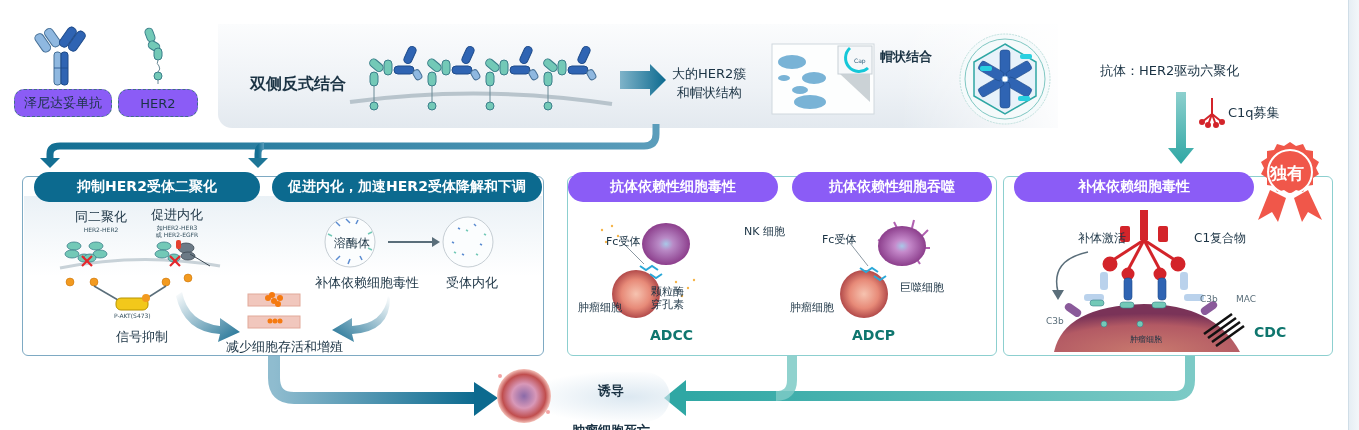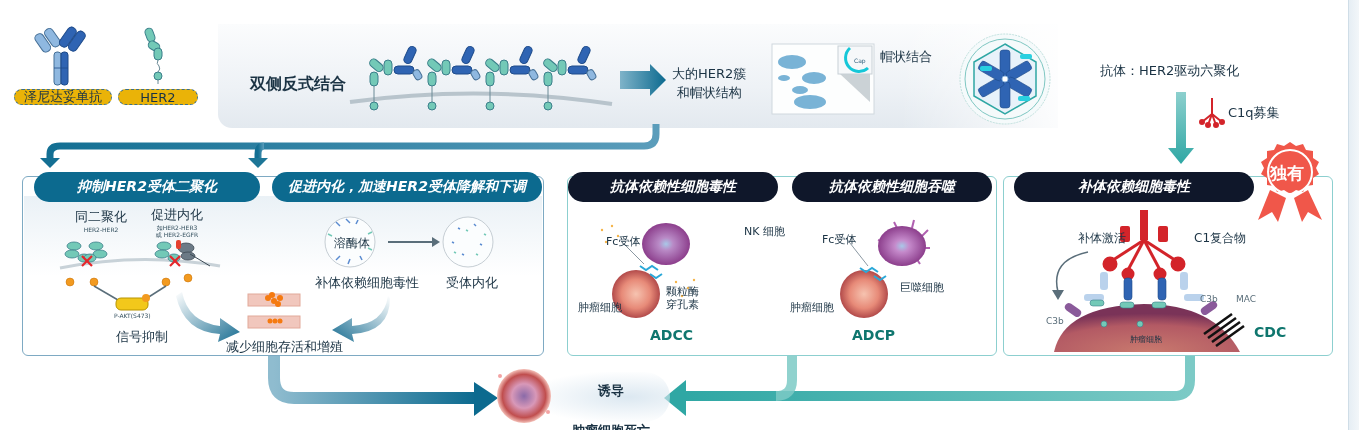--- a/index.html
+++ b/index.html
@@ -3,32 +3,32 @@
 <meta charset="utf-8">
 <style>
   * { box-sizing: border-box; margin: 0; padding: 0; }
   html, body { width: 1359px; height: 430px; overflow: hidden; background: #ffffff; }
   body { font-family: "DejaVu Sans", "Liberation Sans", sans-serif; position: relative; color: #1d2d3a; }
   .abs { position: absolute; }
   .right-strip { left: 1348px; top: 0; width: 11px; height: 430px; background: linear-gradient(90deg,#e6eef4,#f2f6f9); border-left: 1px solid #cfdde7; }
   .top-band { left: 218px; top: 24px; width: 840px; height: 104px; border-radius: 0 0 0 14px;
     background: linear-gradient(180deg,#fbfcfd 0%,#eef2f6 60%,#e3e9ef 100%); }
   .top-band-fade { left: 900px; top: 24px; width: 180px; height: 104px; background: linear-gradient(90deg, rgba(255,255,255,0), #ffffff); }
-  .legend-label { height: 16px; border: 1.5px dashed #3f6f86; border-radius: 10px; font-size: 13px; color: #1a3346;
-    display: flex; align-items: center; justify-content: center; background: #eab308; }
+  .legend-label { height: 28px; border: 1.5px dashed #3f6f86; border-radius: 10px; font-size: 13px; color: #1a3346;
+    display: flex; align-items: center; justify-content: center; background: #8b5cf6; }
   .title-main { font-size: 16px; font-weight: bold; color: #1b3344; }
   .txt { font-size: 13px; color: #1b3344; white-space: nowrap; }
   .txt-sm { font-size: 11px; color: #1b3344; white-space: nowrap; }
   .tiny { font-size: 6px; color: #34505f; white-space: nowrap; line-height: 7px; text-align: center; }
   .panel { border: 1.5px solid; border-radius: 6px; background: #fff; }
   .panel-blue { border-color: #7eaac3; }
   .panel-teal { border-color: #8ccfcf; }
-  .pill { height: 30px; border-radius: 15px; color: #fff; font-size: 14px; font-weight: bold; display:flex; align-items:center; justify-content:center; white-space: nowrap; font-style: italic; }
+  .pill { height: 30px; border-radius: 15px; color: #fff; font-size: 14px; font-weight: bold; display:flex; align-items:center; justify-content:center; white-space: nowrap; }
   .pill-blue { background: #0c6a8f; }
-  .pill-teal { background: #0f172a; }
+  .pill-teal { background: #8b5cf6; }
   .panel-shade { background: linear-gradient(180deg,#eaf1f6 0%, rgba(255,255,255,0) 100%); }
   .bold-label { font-size: 14px; font-weight: bold; color: #0f766e; }
   svg { overflow: visible; }
 </style>
 </head>
 <body>
 
 <div class="abs right-strip"></div>
 <div class="abs top-band"></div>
 <div class="abs top-band-fade"></div>
@@ -93,21 +93,21 @@
     <ellipse cx="22" cy="20" rx="14" ry="7"></ellipse>
     <ellipse cx="44" cy="36" rx="12" ry="6"></ellipse>
     <ellipse cx="14" cy="36" rx="6" ry="3"></ellipse>
     <ellipse cx="30" cy="48" rx="8" ry="4"></ellipse>
     <ellipse cx="40" cy="60" rx="16" ry="7"></ellipse>
   </g>
   <rect x="68" y="4" width="34" height="28" fill="#f6f8fa" stroke="#c8d0d6"></rect>
   <path d="M80 6 A12 12 0 1 0 98 26" stroke="#15c7d8" stroke-width="3" fill="none"></path>
   <text x="84" y="21" font-size="6" fill="#2b5d7a" font-family="DejaVu Sans, sans-serif">Cap</text>
 </svg>
-<div class="abs txt" style="left:880px;top:48px;">帽状结合</div>
+<div class="abs txt" style="left:880px;top:48px;font-weight:bold;">帽状结合</div>
 
 <svg class="abs" style="left:958px;top:32px;width:94px;height:94px;">
   <circle cx="47" cy="47" r="45" fill="#f5fafb" stroke="#bfe0dd" stroke-dasharray="2 1"></circle>
   <circle cx="47" cy="47" r="40" fill="none" stroke="#7fc7c2"></circle>
   <polygon points="47,12 78,30 78,64 47,82 16,64 16,30" fill="#e8f2fa" stroke="#2fa7a4" stroke-width="1.5"></polygon>
   <g stroke="#1e4b8a" stroke-width="0.6">
     <rect x="42" y="18" width="10" height="26" rx="3" fill="#2f64b3"></rect>
     <rect x="42" y="18" width="10" height="26" rx="3" fill="#2f64b3" transform="rotate(60 47 47)"></rect>
     <rect x="42" y="18" width="10" height="26" rx="3" fill="#2f64b3" transform="rotate(120 47 47)"></rect>
     <rect x="42" y="18" width="10" height="26" rx="3" fill="#2f64b3" transform="rotate(180 47 47)"></rect>
@@ -320,21 +320,21 @@
   <ellipse cx="70" cy="22" rx="24" ry="21" fill="url(#gnk)"></ellipse>
   <circle cx="40" cy="72" r="24" fill="url(#gtum)"></circle>
   <g stroke="#2aa8d8" stroke-width="2" fill="none">
       <path d="M44 44 l6 4 l6 -4 l6 4"></path>
       <path d="M54 52 l6 4 l6 -4"></path>
     </g>
   <line x1="28" y1="22" x2="48" y2="42" stroke="#8b98a2"></line>
 </svg>
 <div class="abs txt-sm" style="left:606px;top:234px;">Fc受体</div>
 <div class="abs txt-sm" style="left:705px;top:224px;margin-left:39px;">NK 细胞</div>
-<div class="abs" style="left:666px;top:285px;line-height:13px;font-family:Liberation Serif, serif;">
+<div class="abs" style="left:651px;top:285px;line-height:13px;font-family:Liberation Serif, serif;">
   <div class="txt-sm">颗粒酶</div>
   <div class="txt-sm">穿孔素</div>
 </div>
 <div class="abs txt-sm" style="left:578px;top:300px;">肿瘤细胞</div>
 <div class="abs bold-label" style="left:650px;top:327px;">ADCC</div>
 
 <svg class="abs" style="left:834px;top:218px;width:110px;height:104px;">
   <defs>
     <radialGradient id="gmac">
         <stop offset="0" stop-color="#a9c8e8"></stop>

